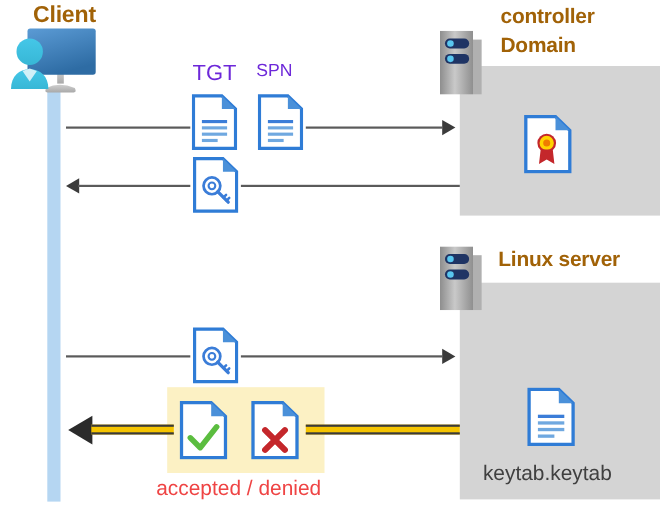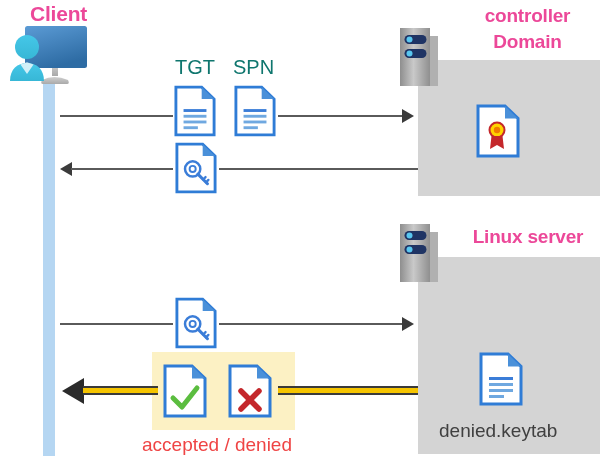--- a/index.html
+++ b/index.html
@@ -4,21 +4,21 @@
 <style>
   html,body{margin:0;padding:0;background:#ffffff;}
   body{width:600px;height:468px;position:relative;overflow:hidden;
        font-family:"Liberation Sans","DejaVu Sans",sans-serif;}
   .stage{position:absolute;inset:0;width:600px;height:468px;}
 
   
   .abs{position:absolute;}
 
   
-  .title{font-weight:bold;color:#ec4899;letter-spacing:-0.2px;text-align:center;}
+  .title{font-weight:bold;color:#a16207;letter-spacing:-0.2px;}
   #client-title{left:30px;top:2px;font-size:21px;}
   #dc-title{left:455px;top:3px;font-size:19px;line-height:26px;width:145px;}
   #linux-title{left:453px;top:224px;font-size:19px;line-height:26px;width:150px;}
 
   
   .panel{background:#d4d4d4;}
   #dc-panel{left:418px;top:60px;width:182px;height:136px;}
   #linux-panel{left:418px;top:257px;width:182px;height:197px;}
 
   
@@ -38,23 +38,23 @@
   .gold-bar{height:9px;background:#f5c400;border-top:2px solid #3a3a3a;
             border-bottom:2px solid #3a3a3a;box-sizing:border-box;}
   #gold-head{width:0;height:0;border-top:13px solid transparent;
        border-bottom:13px solid transparent;border-right:22px solid #2b2b2b;}
 
   
   .doc{position:absolute;}
   .doc svg{display:block;}
 
   
-  .lbl{color:#0f766e;}
+  .lbl{color:#6d28d9;}
   #tgt-label{left:175px;top:56px;font-size:20px;}
-  #spn-label{left:233px;top:56px;font-size:20px;}
+  #spn-label{left:233px;top:56px;font-size:16px;}
   #accepted-denied-label{left:142px;top:434px;font-size:19px;color:#ef4444;}
   #keytab-label{left:439px;top:420px;font-size:19px;color:#404040;}
 
   
   .rack{position:absolute;}
 </style>
 </head>
 <body>
 
 <div class="stage">
@@ -148,21 +148,21 @@
     <svg width="44" height="54" viewBox="0 0 44 54">
       <path d="M2 2 H29 L42 14.5 V52 H2 Z" fill="#ffffff" stroke="#2f7cd6" stroke-width="3"></path>
       <path d="M29 2 L42 14.5 H29 Z" fill="#4a90d9"></path>
       <rect x="10" y="25" width="24" height="3" fill="#3b7dd8"></rect>
       <rect x="10" y="31" width="24" height="3" fill="#6fa8e0"></rect>
       <rect x="10" y="37" width="24" height="3" fill="#6fa8e0"></rect>
       <rect x="10" y="43" width="15" height="3" fill="#6fa8e0"></rect>
     </svg>
   </div>
 
-  <div class="abs lbl" id="keytab-label">denied.keytab</div>
+  <div class="abs lbl" id="keytab-label">keytab.keytab</div>
 
   <div class="abs lbl" id="tgt-label">TGT</div>
   <div class="abs lbl" id="spn-label">SPN</div>
 
   <div class="abs hline-thin" style="left:60px;top:115px;width:113px;"></div>
 
   <div class="doc" style="left:174px;top:85px;">
     <svg width="42" height="52" viewBox="0 0 44 54">
       <path d="M2 2 H29 L42 14.5 V52 H2 Z" fill="#ffffff" stroke="#2f7cd6" stroke-width="3"></path>
       <path d="M29 2 L42 14.5 H29 Z" fill="#4a90d9"></path>

